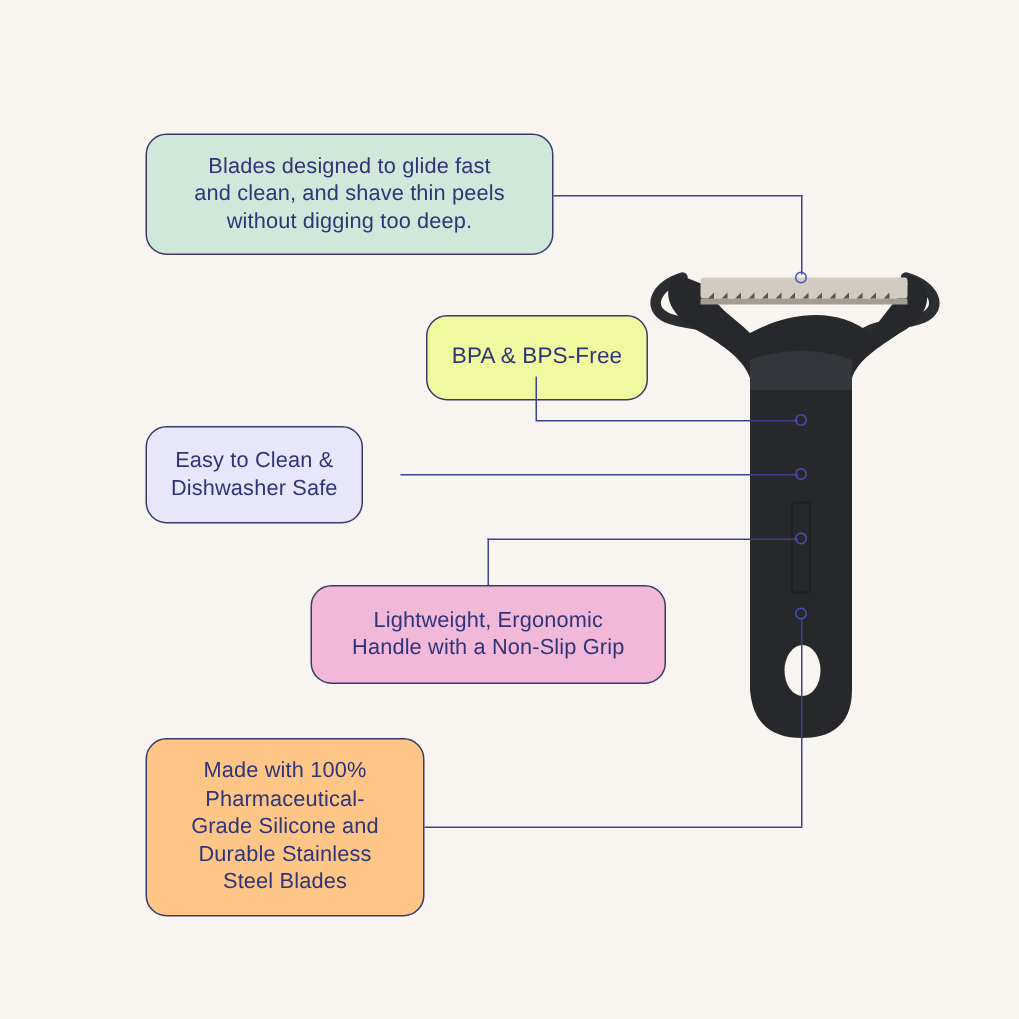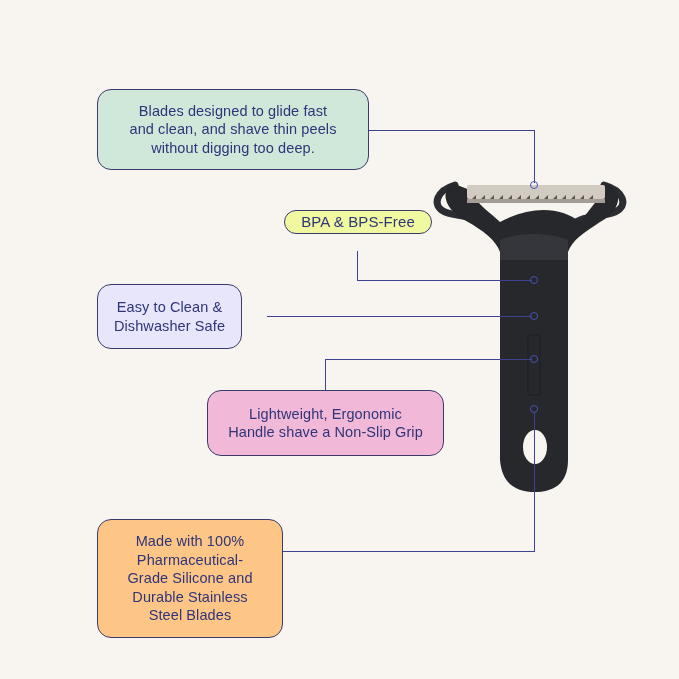--- a/index.html
+++ b/index.html
@@ -63,36 +63,36 @@
   <ellipse cx="535" cy="447" rx="12" ry="17" fill="#f8f5f0"></ellipse>
 </svg>
 
 <div class="callout" style="left:97px; top:89px; width:272px; height:81px; background:#cfe8da;">Blades designed to glide fast
 and clean, and shave thin peels
 without digging too deep.</div>
 <div class="line" style="left:369px; top:130px; width:166px; height:1.3px;"></div>
 <div class="line" style="left:534px; top:130px; width:1.3px; height:53px;"></div>
 <div class="dot" style="left:530px; top:181px;"></div>
 
-<div class="callout" style="left:284px; top:210px; width:148px; height:24px; background:#f0f9a0; border-radius:14px; font-size:15px;">BPA &amp; BPS-Free</div>
+<div class="callout" style="left:284px; top:210px; width:148px; height:57px; background:#f0f9a0; border-radius:14px; font-size:15px;">BPA &amp; BPS-Free</div>
 <div class="line" style="left:357px; top:251px; width:1.3px; height:29px;"></div>
 <div class="line" style="left:357px; top:280px; width:175px; height:1.3px;"></div>
 <div class="dot" style="left:530px; top:276px;"></div>
 
 <div class="callout" style="left:97px; top:284px; width:145px; height:65px; background:#e7e6fb;">Easy to Clean &amp;
 Dishwasher Safe</div>
 <div class="line" style="left:267px; top:316px; width:265px; height:1.3px;"></div>
 <div class="dot" style="left:530px; top:312px;"></div>
 
 <div class="line" style="left:325px; top:359px; width:207px; height:1.3px;"></div>
 <div class="line" style="left:325px; top:359px; width:1.3px; height:31px;"></div>
 <div class="dot" style="left:530px; top:355px;"></div>
 <div class="callout" style="left:207px; top:390px; width:237px; height:66px; background:#f2b8d8;">Lightweight, Ergonomic
-Handle shave a Non-Slip Grip</div>
+Handle with a Non-Slip Grip</div>
 
 <div class="dot" style="left:530px; top:405px;"></div>
 <div class="line" style="left:534px; top:413px; width:1.3px; height:138px;"></div>
 <div class="line" style="left:283px; top:551px; width:252px; height:1.3px;"></div>
-<div class="callout" style="left:97px; top:519px; width:186px; height:119px; background:#fdc687;">Made with 100%
+<div class="callout" style="left:97px; top:492px; width:186px; height:119px; background:#fdc687;">Made with 100%
 Pharmaceutical-
 Grade Silicone and
 Durable Stainless
 Steel Blades</div>
 
 </body></html>

